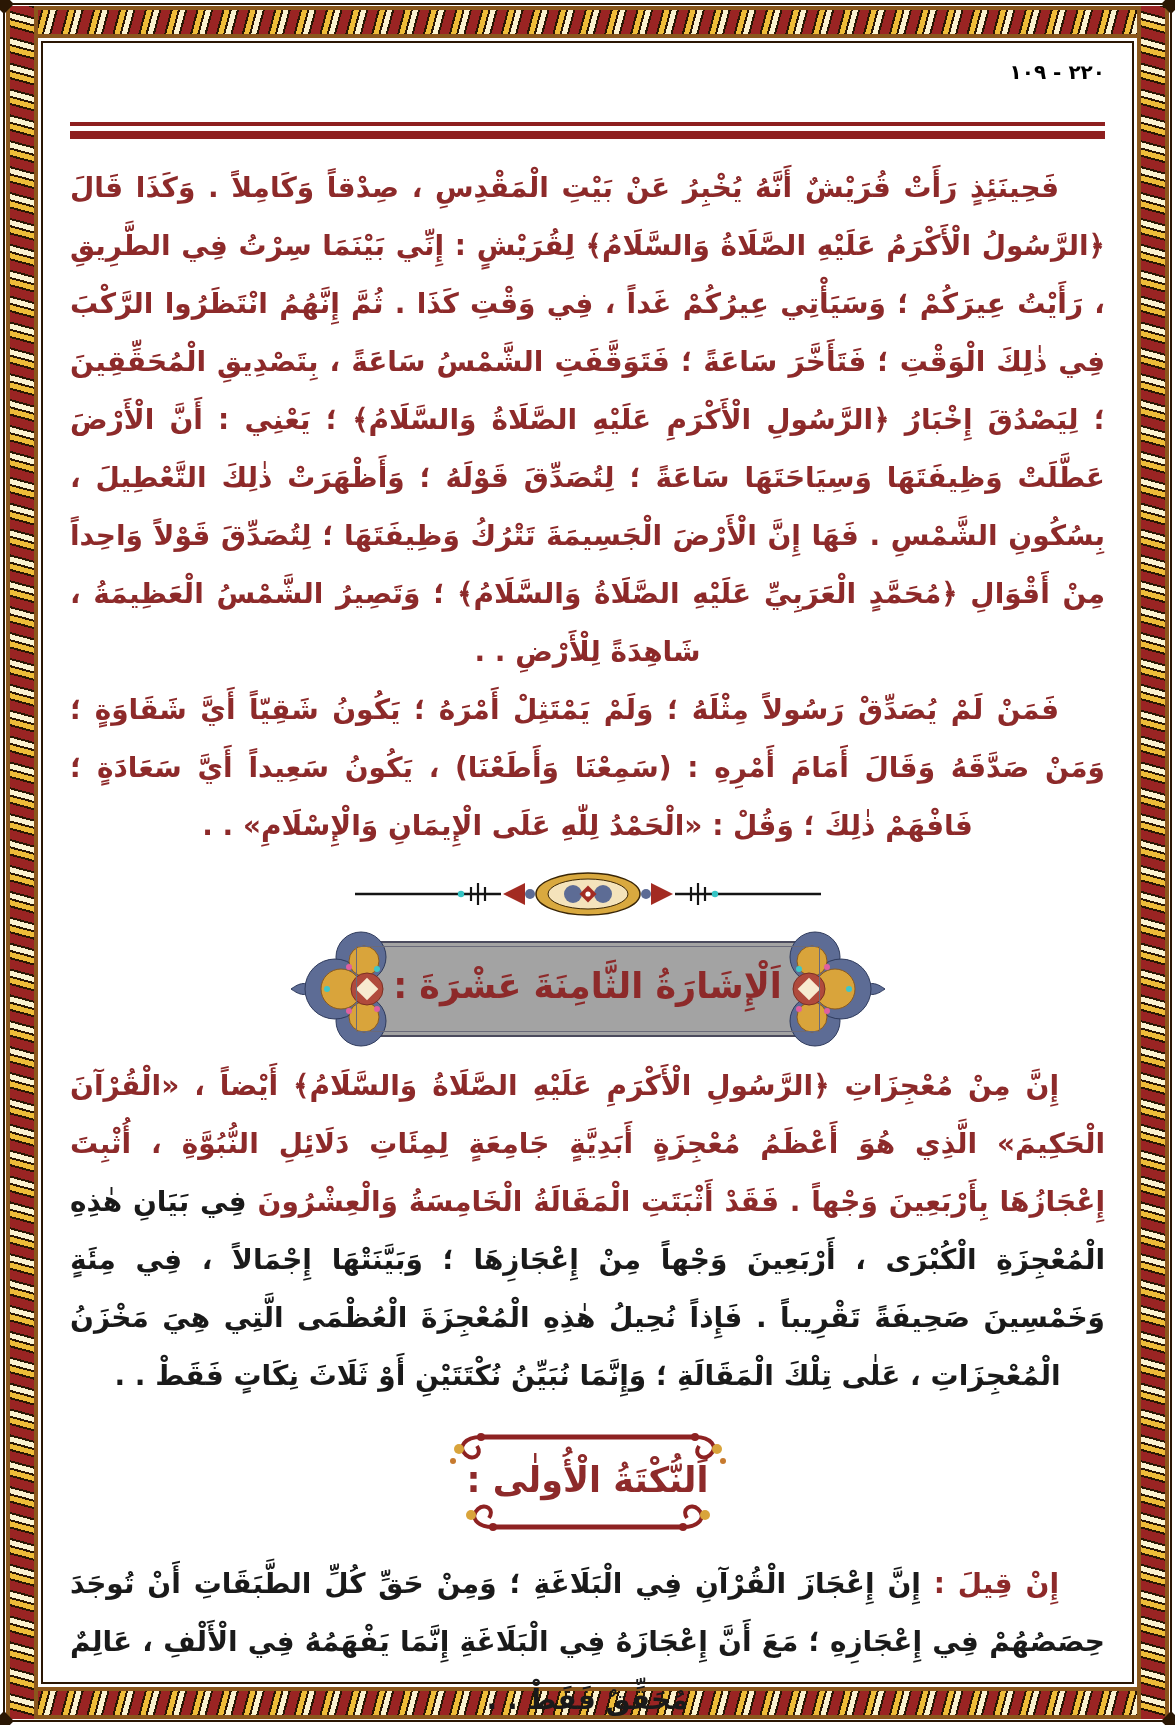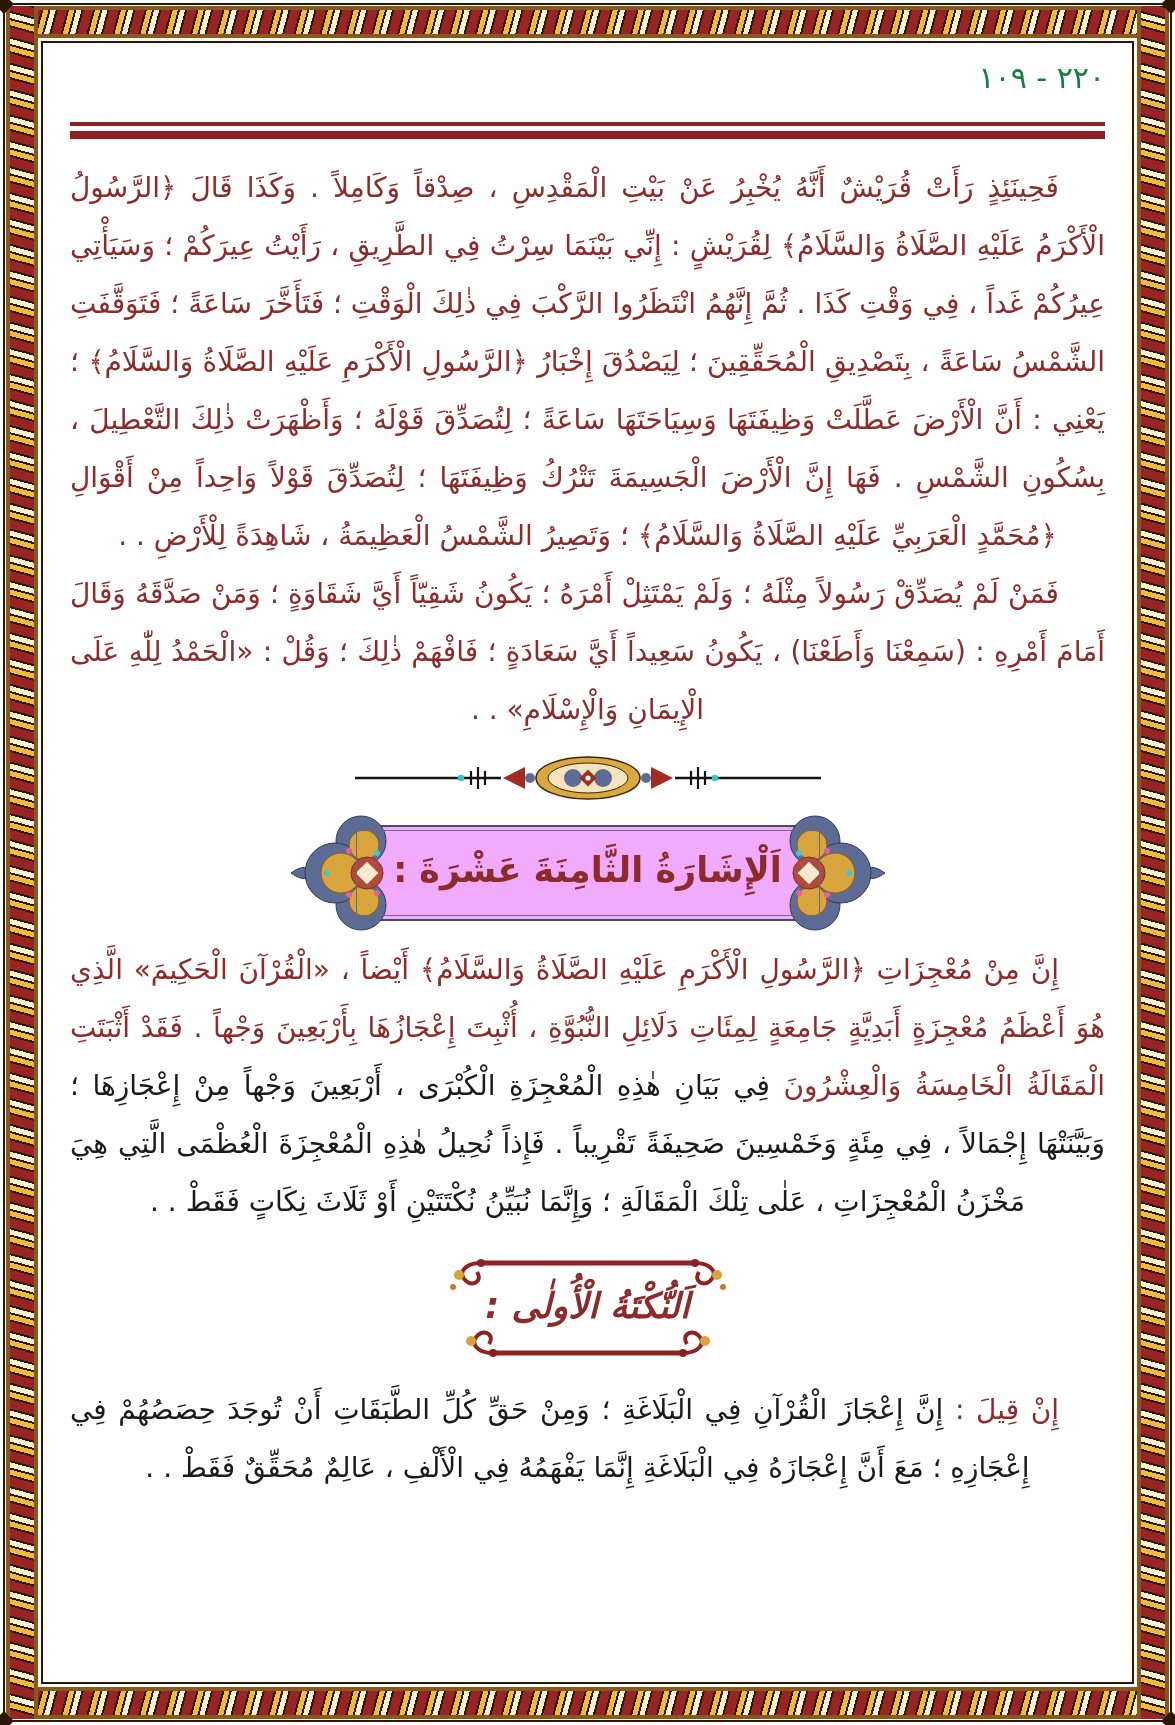--- a/index.html
+++ b/index.html
@@ -35,53 +35,53 @@
 
   
   .content { position:absolute; top:58px; right:70px; left:70px; direction:rtl; }
   .header { position:relative; height:52px; }
   .header-title {
     position:absolute; left:0; right:0; text-align:center;
     font-size:31px; font-weight:bold; color:#8d2a2a;
   }
   .header-nums {
     position:absolute; right:0; top:2px;
-    font-size:30px; font-weight:normal; color:#15803d; letter-spacing:2px;
+    font-size:20px; font-weight:bold; color:#000000; letter-spacing:2px;
   }
   .rule-thin  { height:4px; background:#8e2020; margin-top:12px; }
   .rule-thick { height:8px; background:#8e2020; margin-top:5px; }
 
   .para {
-    font-size:28px; font-weight:normal; line-height:58px;
+    font-size:28px; font-weight:bold; line-height:58px;
     text-align:justify; color:#8d2a2a; margin:0;
   }
   .para.indent { text-indent:46px; }
   .tal-center { text-align-last:center; }
   .red { color:#8d2a2a; }
   .blk { color:#1a1a1a; }
   .mt-body { margin-top:20px; }
 
   .divider-wrap { text-align:center; margin-top:16px; line-height:0; }
 
   
   .ishara-box {
     position:relative; width:470px; height:92px; margin:24px auto 0;
-    border:2px solid #4b4b5e; background:#f0abfc;
+    border:2px solid #4b4b5e; background:#a3a3a3;
     display:flex; align-items:center; justify-content:center;
   }
   .ishara-box::after {
     content:""; position:absolute; inset:3px; border:1px solid #6a6a7a; pointer-events:none;
   }
   .ishara-title { font-size:35px; font-weight:bold; color:#8d2a2a; padding-bottom:6px; }
   .corner-orn { position:absolute; top:50%; transform:translateY(-50%); line-height:0; }
   .corner-orn.l { right:auto; left:-64px; }
   .corner-orn.r { left:auto; right:-64px; }
 
   
-  .nukta-box { position:relative; width:330px; height:118px; margin:18px auto 0;font-style:italic; }
+  .nukta-box { position:relative; width:330px; height:118px; margin:18px auto 0; }
   .nukta-frame { position:absolute; inset:0; }
   .nukta-title {
     position:absolute; inset:0; display:flex; align-items:center; justify-content:center;
     font-size:35px; font-weight:bold; color:#8d2a2a; padding-bottom:4px;
   }
 </style>
 </head>
 <body>
 
 <div class="page">

